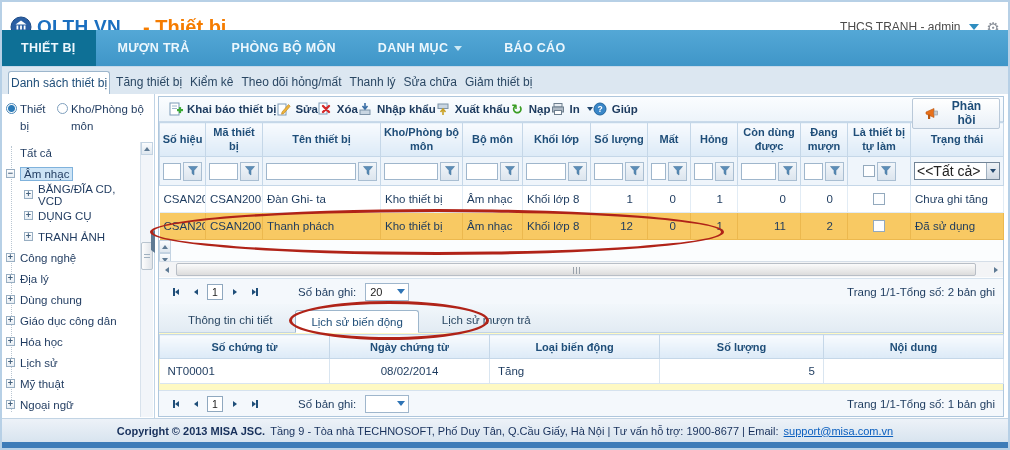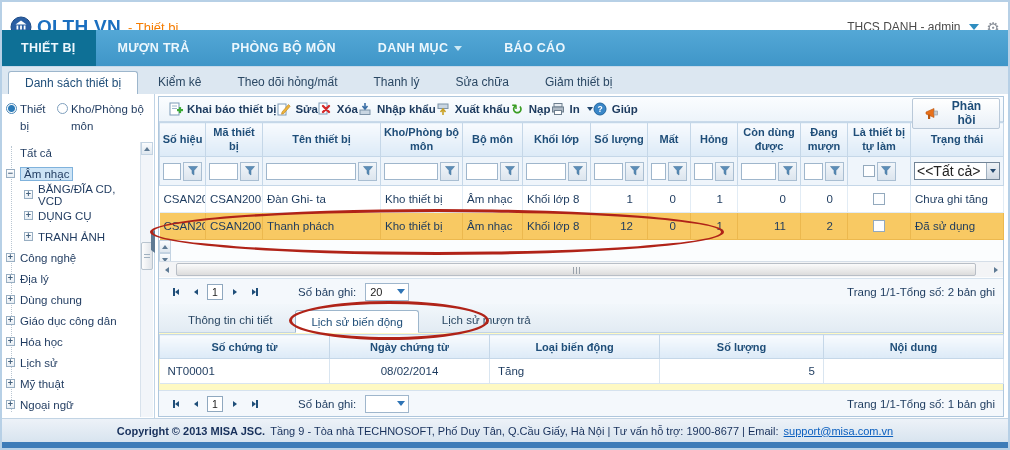--- a/index.html
+++ b/index.html
@@ -4,35 +4,35 @@
 <style>
   * { box-sizing: border-box; margin: 0; padding: 0; }
   body { font-family: "Liberation Sans", "DejaVu Sans", sans-serif; background:#cfe0ee; }
   .page { position:relative; width:1010px; height:450px; background:#fff; overflow:hidden; }
   .frame { position:absolute; inset:0; border:2px solid #b7d0e6; pointer-events:none; z-index:60; }
 
   
   .titlebar { position:absolute; left:0; top:12px; width:100%; height:30px; background:#fff; display:flex; align-items:center; padding:0 10px; }
   .logo-ic { width:22px; height:22px; margin-right:5px; }
   .app-title { font-size:19px; font-weight:bold; color:#1b6fc0; letter-spacing:.3px; }
-  .app-module { font-size:13px; font-weight:normal; color:#f57c00; margin-left:7px; }
+  .app-module { font-size:20px; font-weight:bold; color:#f57c00; margin-left:22px; }
   .title-right { margin-left:auto; display:flex; align-items:center; gap:8px; }
   .user-label { font-size:12px; color:#4a4a4a; }
   .tri-down-blue { width:0; height:0; border-left:5px solid transparent; border-right:5px solid transparent; border-top:6px solid #2f8ec0; }
   .gear { font-size:15px; color:#8a9099; line-height:1; }
 
   
   .navbar { position:absolute; left:0; top:30px; width:100%; height:36px; background:linear-gradient(#54a8d6,#3f96c8); display:flex; z-index:1; }
   .nav-item { display:flex; align-items:center; gap:6px; padding:0 21px; font-size:12.5px; font-weight:bold; color:#ecf7fd; letter-spacing:.3px; cursor:pointer; }
   .nav-item.active { background:#0e7096; }
   .nav-chev { width:0; height:0; border-left:4px solid transparent; border-right:4px solid transparent; border-top:5px solid #cde9f5; }
 
   
   .tabstrip { position:absolute; left:0; top:66px; width:100%; height:28px; background:#dce7f1; border-top:1px solid #c6d9ea; display:flex; align-items:flex-end; padding-left:8px; gap:4px; }
-  .ttab { line-height:22px; height:23px; padding:0 16px; font-size:12px; color:#2a4763; cursor:pointer; }
+  .ttab { line-height:22px; height:23px; padding:0 2px; font-size:12px; color:#2a4763; cursor:pointer; }
   .ttab.active { background:#fff; border:1px solid #9db6cc; border-bottom:none; border-radius:3px 3px 0 0; color:#1f4e79; }
 
   
   .sidebar { position:absolute; left:0; top:94px; width:155px; height:324px; background:#fff; border-right:1px solid #c0d4e6; }
   .radios { display:flex; padding:7px 2px 0 6px; }
   .radio-item { display:flex; gap:3px; font-size:11.5px; color:#1f3a5f; line-height:1.5; cursor:pointer; }
   .radio-item.r1 { width:52px; }
   .radio-item.r2 { width:97px; }
   .rad { flex:0 0 11px; width:11px; height:11px; margin-top:2px; border-radius:50%; border:1px solid #7fa0be; background:#fff; }
   .rad.sel { border-color:#4c88b8; background:radial-gradient(circle at 50% 50%, #2c7bb8 0 3px, #fff 4px); }
@@ -133,21 +133,21 @@
       <circle cx="11" cy="11" r="10" fill="#2b5fa3" stroke="#1c4a86"></circle>
       <rect x="5.5" y="14" width="11" height="2.5" fill="#fff"></rect>
       <rect x="6.5" y="9.5" width="1.8" height="4" fill="#fff"></rect>
       <rect x="10.1" y="9.5" width="1.8" height="4" fill="#fff"></rect>
       <rect x="13.7" y="9.5" width="1.8" height="4" fill="#fff"></rect>
       <path d="M11 4.5 L16.5 8.5 H5.5 Z" fill="#fff"></path>
     </svg>
     <span class="app-title">QLTH.VN</span>
     <span class="app-module">- Thiết bị</span>
     <div class="title-right">
-      <span class="user-label">THCS DANH - admin</span>
+      <span class="user-label">THCS TRANH - admin</span>
       <span class="tri-down-blue"></span>
       <span class="gear">⚙</span>
     </div>
   </div>
 
   <div class="navbar">
     <div class="nav-item active">
         <span>THIẾT BỊ</span>
       </div>
     <div class="nav-item">
@@ -160,20 +160,21 @@
         <span>DANH MỤC</span>
         <span class="nav-chev"></span>
       </div>
     <div class="nav-item">
         <span>BÁO CÁO</span>
       </div>
   </div>
 
   <div class="tabstrip">
     <div class="ttab active">Danh sách thiết bị</div>
+    <div class="ttab">Tăng thiết bị</div>
     <div class="ttab">Kiểm kê</div>
     <div class="ttab">Theo dõi hỏng/mất</div>
     <div class="ttab">Thanh lý</div>
     <div class="ttab">Sửa chữa</div>
     <div class="ttab">Giảm thiết bị</div>
   </div>
 
   <div class="sidebar">
     <div class="radios">
       <div class="radio-item r1">

